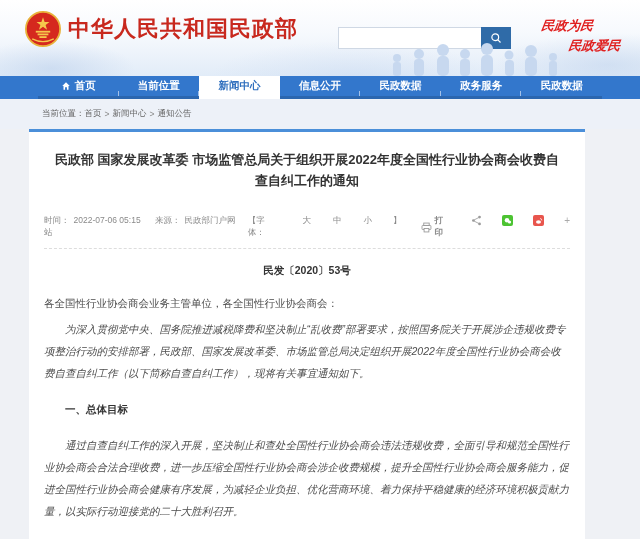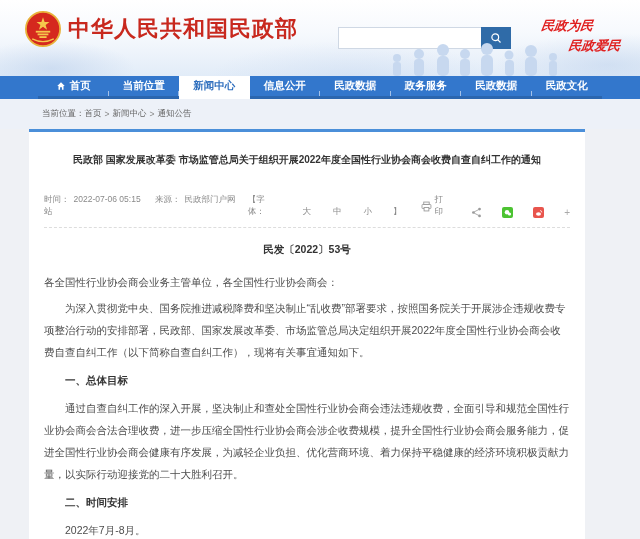--- a/index.html
+++ b/index.html
@@ -38,36 +38,36 @@
   .nav-item:last-child::after{ display:none; }
   .nav-item.active { background:#ffffff; color:#2f6fbe; border-bottom:3px solid #ffffff; }
 
   
   .breadcrumb { height:30px; background:#edf1f8; display:flex; align-items:center; padding:0 42px; font-size:8.5px; color:#666; }
   .breadcrumb .crumb { cursor:pointer; }
   .breadcrumb .sep { margin:0 3px; color:#888; }
 
   
   .card { width:556px; margin-left:29px; background:#fff; border-top:3px solid #4b8fd9; min-height:407px; padding:0 15px; }
-  .article-title { margin:17px 10px 24px; text-align:center; font-size:10px; font-weight:bold; color:#333; line-height:21px; }
+  .article-title { margin:17px 10px 24px; text-align:center; font-size:13px; font-weight:bold; color:#333; line-height:21px; }
   .meta-row { display:flex; justify-content:space-between; align-items:center; font-size:8.5px; color:#8a8a8a; padding-bottom:9px; border-bottom:1px dashed #ddd; }
   .meta-left span { margin-right:4px;margin-top:44px; }
-  .meta-right { display:flex; align-items:flex-end; gap:20px; color:#8a8a8a; }
+  .meta-right { display:flex; align-items:flex-start; gap:20px; color:#8a8a8a; }
   .fontsize-btn { cursor:pointer; margin:0 1px; }
-  .tool { display:flex; align-items:center; gap:2px; cursor:pointer; }
+  .tool { display:flex; align-items:center; gap:2px; cursor:pointer;font-weight:bold; }
   .share-sq { width:11px; height:11px; border-radius:2px; display:flex; align-items:center; justify-content:center; cursor:pointer; }
   .share-sq.wechat { background:#4cc332; }
   .share-sq.weibo { background:#e8554d; }
   .plus { font-size:10px; color:#aaa; cursor:pointer; }
 
   .doc-number { text-align:center; font-size:10.5px; font-weight:bold; color:#333; margin:15px 0 14px; }
   .article-body { font-size:10.5px; color:#4d4d4d; line-height:22px; }
   .article-body .salutation { margin-bottom:4px;margin-top:8px; }
-  .article-body .p { text-indent:2em; margin-bottom:5px; }
-  .article-body .h { text-indent:2em; font-weight:bold; color:#333; margin:6px 0; }
+  .article-body .p { text-indent:2em; margin-bottom:5px;font-style:italic; }
+  .article-body .h { text-indent:2em; font-weight:bold; color:#333; margin:14px 0; }
 </style>
 </head>
 <body>
 
 <div class="header">
   <div class="brand">
     <svg class="emblem" viewBox="0 0 40 40">
       <circle cx="20" cy="20" r="19" fill="#d5281e"></circle>
       <circle cx="20" cy="20" r="19" fill="none" stroke="#e9b23a" stroke-width="2"></circle>
       <polygon fill="#f5c84c" points="20,7 21.8,12.2 27.2,12.2 22.9,15.5 24.5,20.8 20,17.6 15.5,20.8 17.1,15.5 12.8,12.2 18.2,12.2"></polygon>
@@ -135,23 +135,20 @@
       <span>信息公开</span>
     </div>
   <div class="nav-item">
       <span>民政数据</span>
     </div>
   <div class="nav-item">
       <span>政务服务</span>
     </div>
   <div class="nav-item">
       <span>民政数据</span>
-    </div>
-  <div class="nav-item">
-      <span>民政文化</span>
     </div>
 </div>
 
 <div class="breadcrumb">
   <span>当前位置：</span>
   <span class="crumb">首页</span>
   <span class="sep">&gt;</span>
   <span class="crumb">新闻中心</span>
   <span class="sep">&gt;</span>
   <span class="crumb">通知公告</span>
@@ -195,21 +192,21 @@
       <span class="share-sq weibo">
         <svg width="8" height="8" viewBox="0 0 16 16">
             <ellipse cx="7" cy="10" rx="5" ry="3.5" fill="#ffffff"></ellipse>
             <path d="M10 3 Q14 3 13.5 7" stroke="#ffffff" stroke-width="1.4" fill="none"></path>
           </svg>
       </span>
       <span class="plus">+</span>
     </div>
   </div>
 
-  <div class="doc-number">民发〔2022〕53号</div>
+  <div class="doc-number">民发〔2020〕53号</div>
 
   <div class="article-body">
     <p class="salutation">各全国性行业协会商会业务主管单位，各全国性行业协会商会：</p>
     <p class="p">为深入贯彻党中央、国务院推进减税降费和坚决制止“乱收费”部署要求，按照国务院关于开展涉企违规收费专项整治行动的安排部署，民政部、国家发展改革委、市场监管总局决定组织开展2022年度全国性行业协会商会收费自查自纠工作（以下简称自查自纠工作），现将有关事宜通知如下。</p>
     <p class="h">一、总体目标</p>
     <p class="p">通过自查自纠工作的深入开展，坚决制止和查处全国性行业协会商会违法违规收费，全面引导和规范全国性行业协会商会合法合理收费，进一步压缩全国性行业协会商会涉企收费规模，提升全国性行业协会商会服务能力，促进全国性行业协会商会健康有序发展，为减轻企业负担、优化营商环境、着力保持平稳健康的经济环境积极贡献力量，以实际行动迎接党的二十大胜利召开。</p>
     <p class="h">二、时间安排</p>
     <p class="p">2022年7月-8月。</p>
 
   </div>

